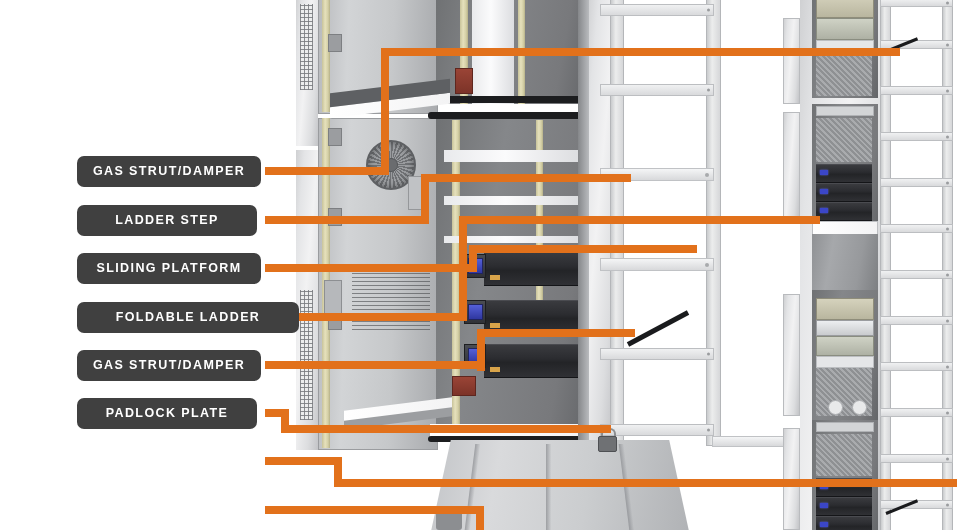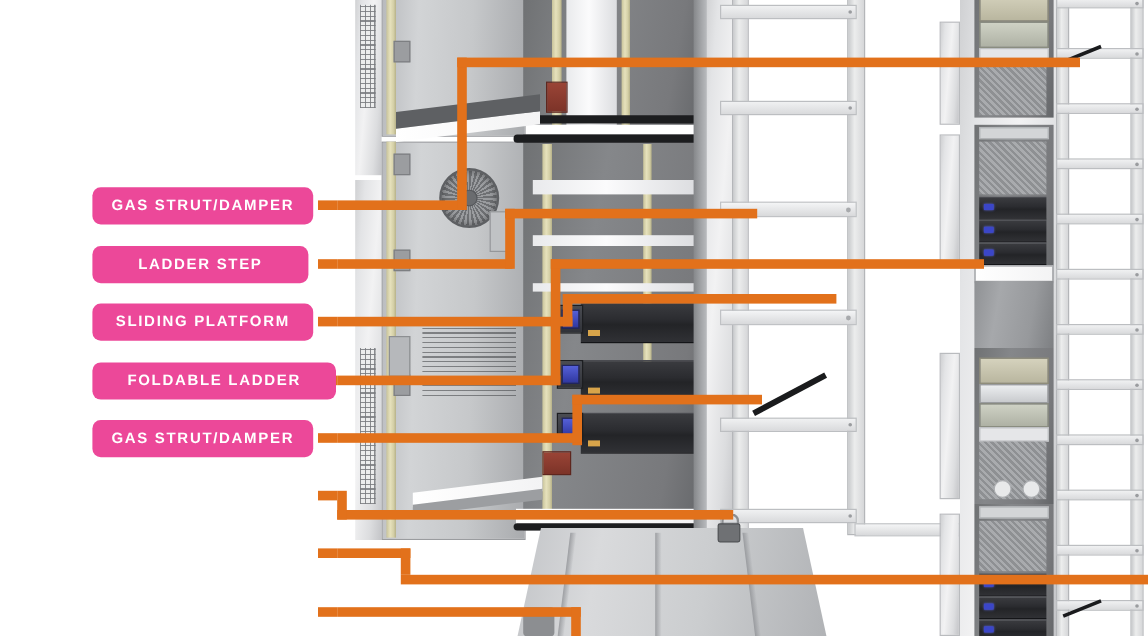--- a/index.html
+++ b/index.html
@@ -125,21 +125,21 @@
 
   
   .termblock{background:linear-gradient(180deg,#9a4436,#7c3328);border:1px solid #5e261e;}
 
   
   .lead{position:absolute;background:#E2711B;}
   .stub{position:absolute;background:#E2711B;}
 
   .label{
     position:absolute;
-    background:#ec4899;
+    background:#404040;
     border-radius:7px;
     color:#ffffff;
     font-family:"Liberation Sans",sans-serif;
     font-weight:bold;
     font-size:12.5px;
     letter-spacing:1.4px;
     display:flex;align-items:center;justify-content:center;
     text-align:center;
     line-height:1.18;
     box-sizing:border-box;
@@ -357,20 +357,21 @@
   <div class="stub" style="left:265px;top:506px;width:16px;height:8px;"></div>
   <div class="lead" style="left:281px;top:506px;width:203px;height:8px;"></div>
   <div class="lead" style="left:476px;top:506px;width:8px;height:30px;"></div>
 
   <div class="label" style="left:77px;top:156px;width:184px;height:31px;">GAS STRUT/DAMPER</div>
 
   <div class="label" style="left:77px;top:205px;width:180px;height:31px;">LADDER STEP</div>
 
   <div class="label" style="left:77px;top:253px;width:184px;height:31px;">SLIDING PLATFORM</div>
 
-  <div class="label" style="left:77px;top:302px;width:203px;height:31px;">FOLDABLE LADDER</div>
+  <div class="label" style="left:77px;top:302px;width:222px;height:31px;">FOLDABLE LADDER</div>
 
   <div class="label" style="left:77px;top:350px;width:184px;height:31px;">GAS STRUT/DAMPER</div>
 
+  <div class="label" style="left:77px;top:398px;width:180px;height:31px;">PADLOCK PLATE</div>
 
 
 
 </div>
 
 </body></html>

